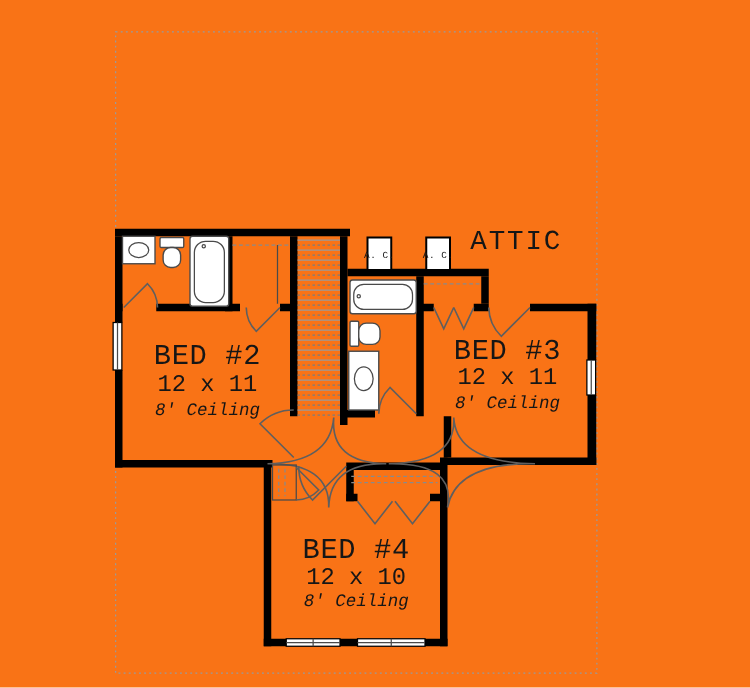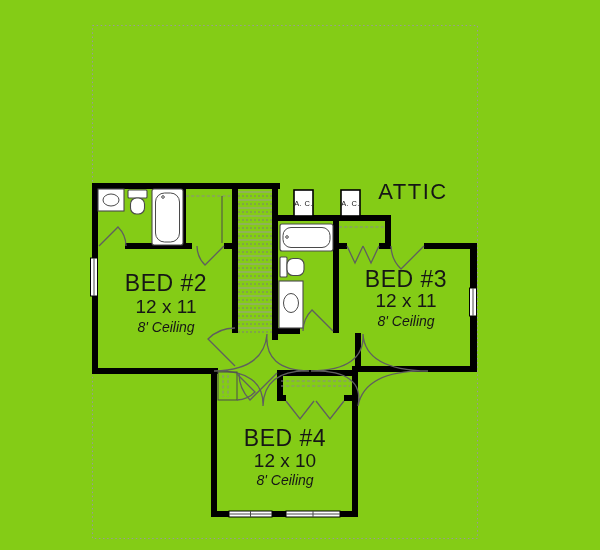--- a/index.html
+++ b/index.html
@@ -1,17 +1,17 @@
 <!DOCTYPE html>
 <html><head>
 <meta charset="utf-8">
 <style>
   html,body{margin:0;padding:0;background:#ffffff;}
-  .stage{position:relative;width:600px;height:550px;background:#84cc16;overflow:hidden;
-         font-family:Liberation Sans, sans-serif;}
+  .stage{position:relative;width:600px;height:550px;background:#f97316;overflow:hidden;
+         font-family:Liberation Mono, monospace;}
   svg{display:block;}
   .wall{fill:#000000;stroke:none;}
   .fix{fill:#ffffff;stroke:#4a4a4a;stroke-width:1.1;}
   .fixin{fill:none;stroke:#4a4a4a;stroke-width:1;}
   .thin{fill:none;stroke:#4a4a4a;stroke-width:1;}
   .door{fill:none;stroke:#5f5f5f;stroke-width:1.3;stroke-linejoin:miter;}
   .dash{fill:none;stroke:#8a8a8a;stroke-width:1;stroke-dasharray:3 2.2;}
   .tread{fill:none;stroke:#9a9a9a;stroke-width:1;}
   .treaddash{fill:none;stroke:#7d7d7d;stroke-width:1;stroke-dasharray:2 2;}
   .bound{fill:none;stroke:#9a9a9a;stroke-width:1;stroke-dasharray:1.5 2.6;}

